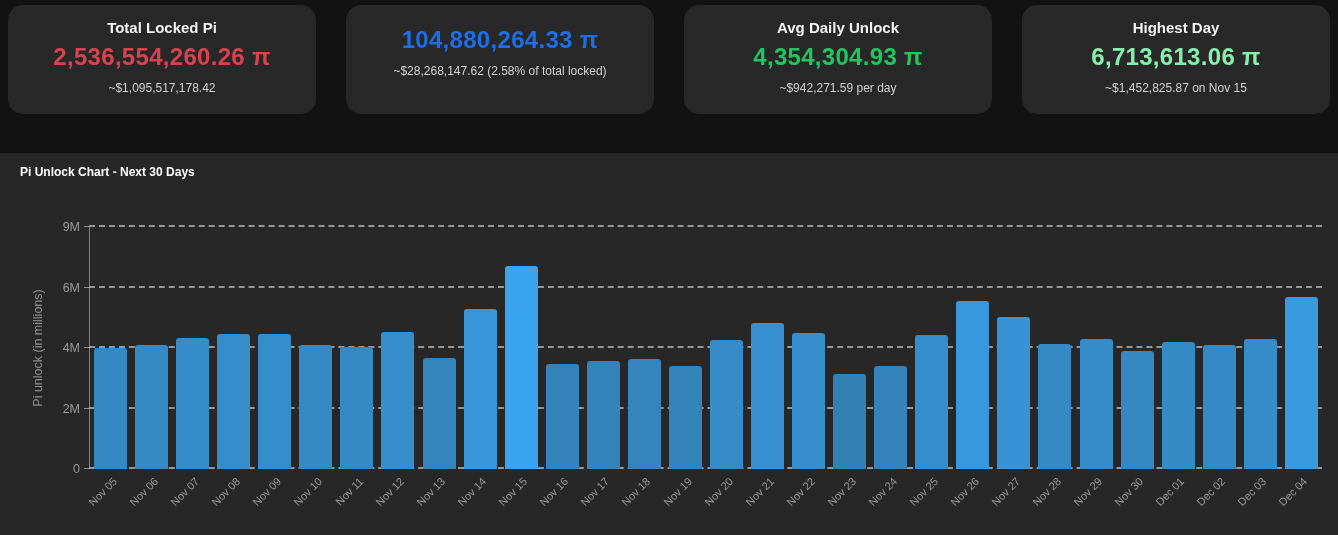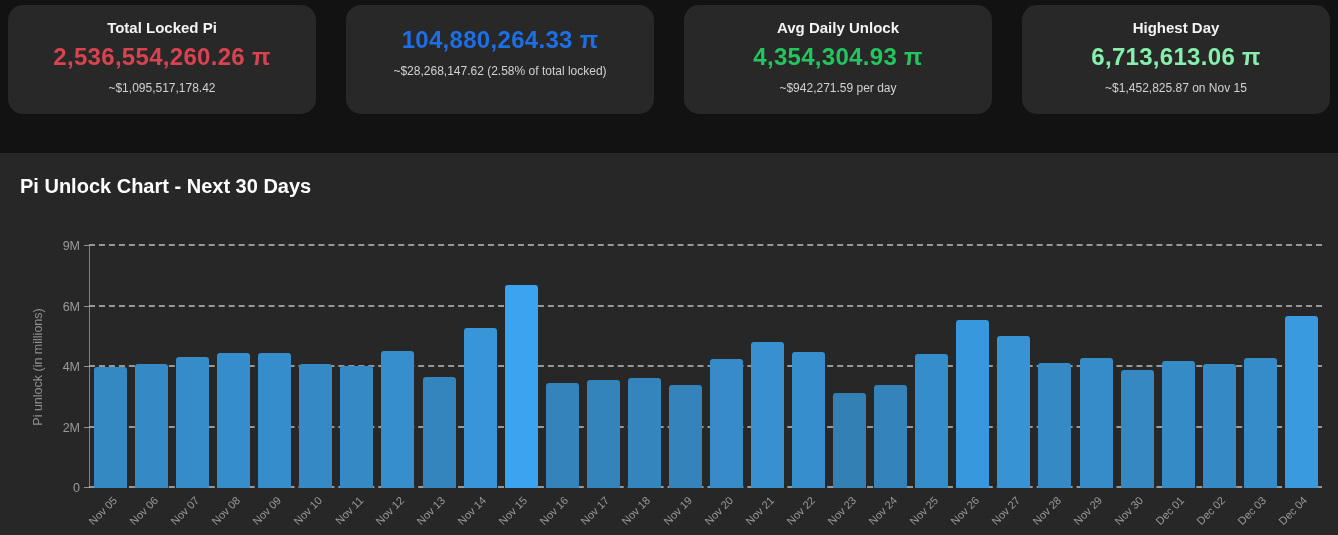--- a/index.html
+++ b/index.html
@@ -10,21 +10,21 @@
   .stats { display:grid; grid-template-columns:repeat(4,1fr); gap:30px;
            padding:5px 8px 0 8px; }
   .card { background:#282828; border-radius:15px; height:109px;
           text-align:center; padding:14px 10px 12px 10px; }
   .card-title { font-size:15px; font-weight:700; color:#f2f2f2; }
   .card-value { font-size:24px; font-weight:700; margin-top:7px; letter-spacing:0.3px; }
   .card-sub   { font-size:12px; color:#d2d2d2; margin-top:10px; }
 
   
   .panel { position:absolute; left:0; right:0; top:153px; bottom:0; background:#272727; }
-  .panel-title { padding:22px 0 0 20px; font-size:20px; font-weight:700; color:#ffffff; }
+  .panel-title { padding:12px 0 0 20px; font-size:12px; font-weight:700; color:#ffffff; }
 
   .chart { position:relative; margin:48px 16px 0 89px; height:242px; }
   .chart::before { content:""; position:absolute; left:0; top:0; bottom:0;
                    width:1px; background:#7f7f7f; }
 
   .gridline { position:absolute; left:0; right:0; height:0;
               border-top:2px dashed rgba(190,190,190,0.75); }
   .gridline .tick { position:absolute; left:-5px; top:-1px; width:5px; height:1px;
                     background:#8f8f8f; }
   .ytick { position:absolute; right:calc(100% + 9px); transform:translateY(50%);

